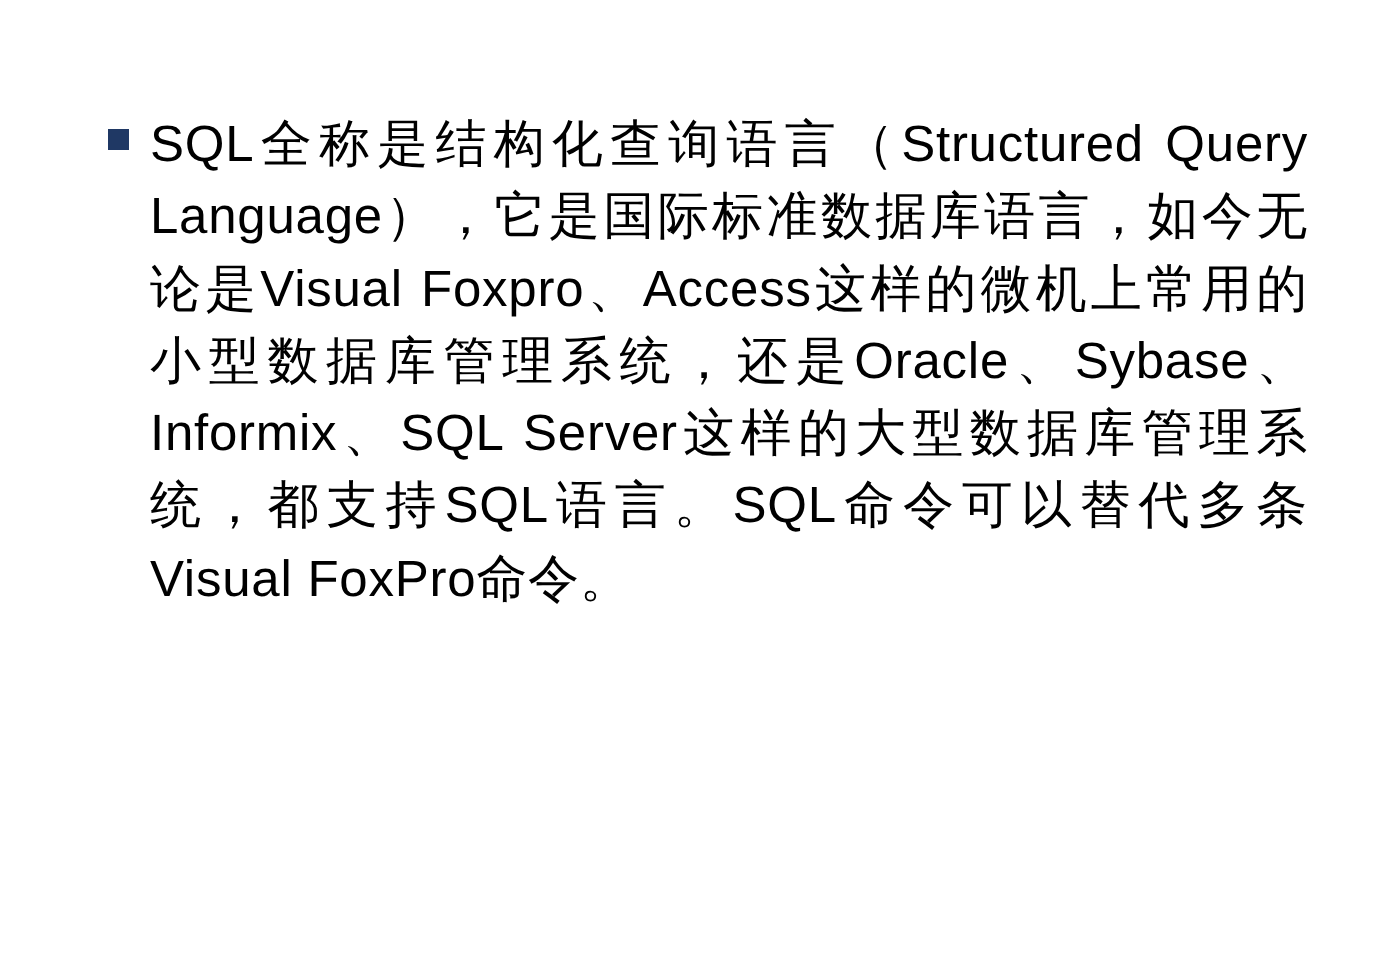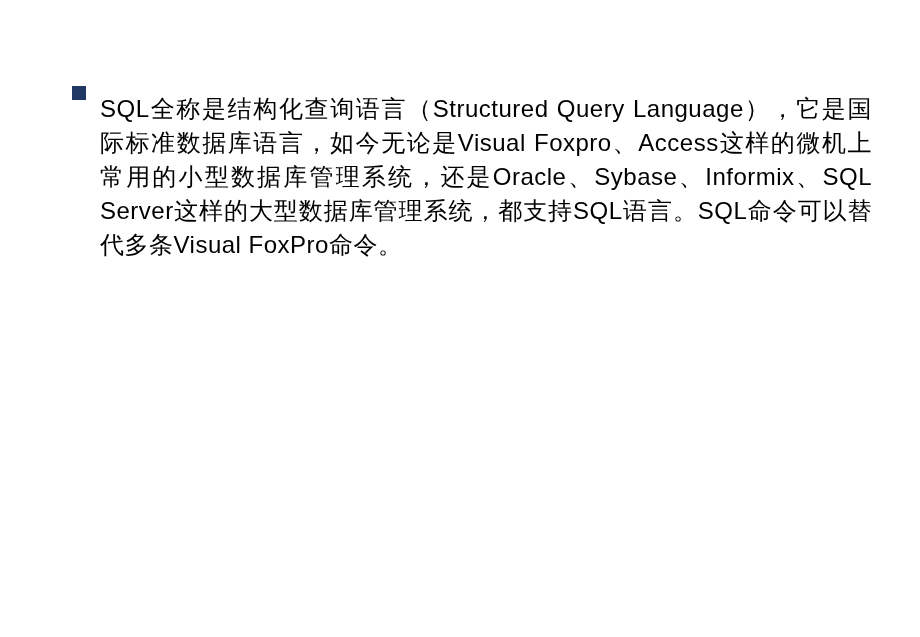--- a/index.html
+++ b/index.html
@@ -24,26 +24,25 @@
     }
     .bullet-marker {
       width: 14px;
       height: 14px;
       background: #1f3864;
       margin-top: 14px;
       margin-right: 14px;
       flex-shrink: 0;
     }
     .bullet-text {
-      font-size: 24px;
+      font-size: 34px;
       line-height: 1.42;
       color: #000000;
       text-align: justify;
       letter-spacing: 0.5px;
-      margin-top: 20px;
     }
   </style>
 </head>
 <body>
 
 <div class="slide">
   <div class="bullet-item">
     <div class="bullet-marker"></div>
     <div class="bullet-text">SQL全称是结构化查询语言（Structured Query Language），它是国际标准数据库语言，如今无论是Visual Foxpro、Access这样的微机上常用的小型数据库管理系统，还是Oracle、Sybase、Informix、SQL Server这样的大型数据库管理系统，都支持SQL语言。SQL命令可以替代多条Visual FoxPro命令。</div>
   </div>

